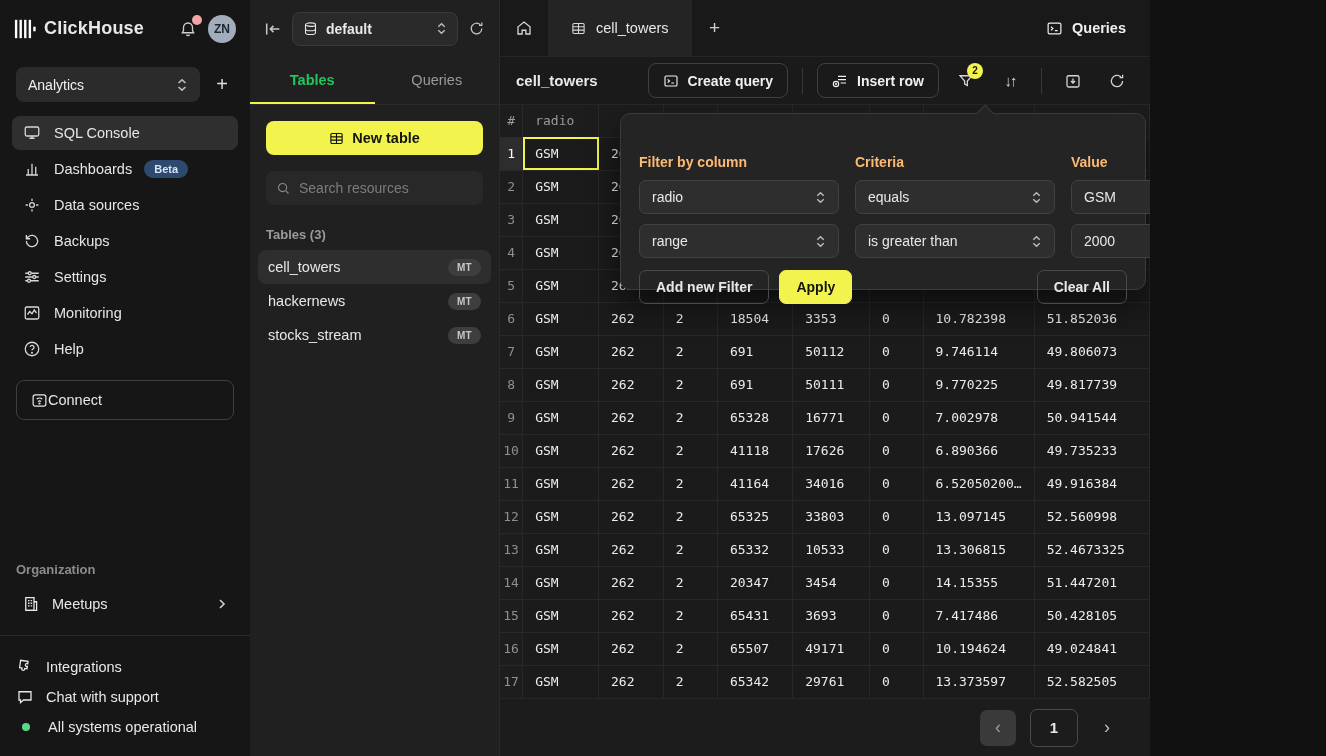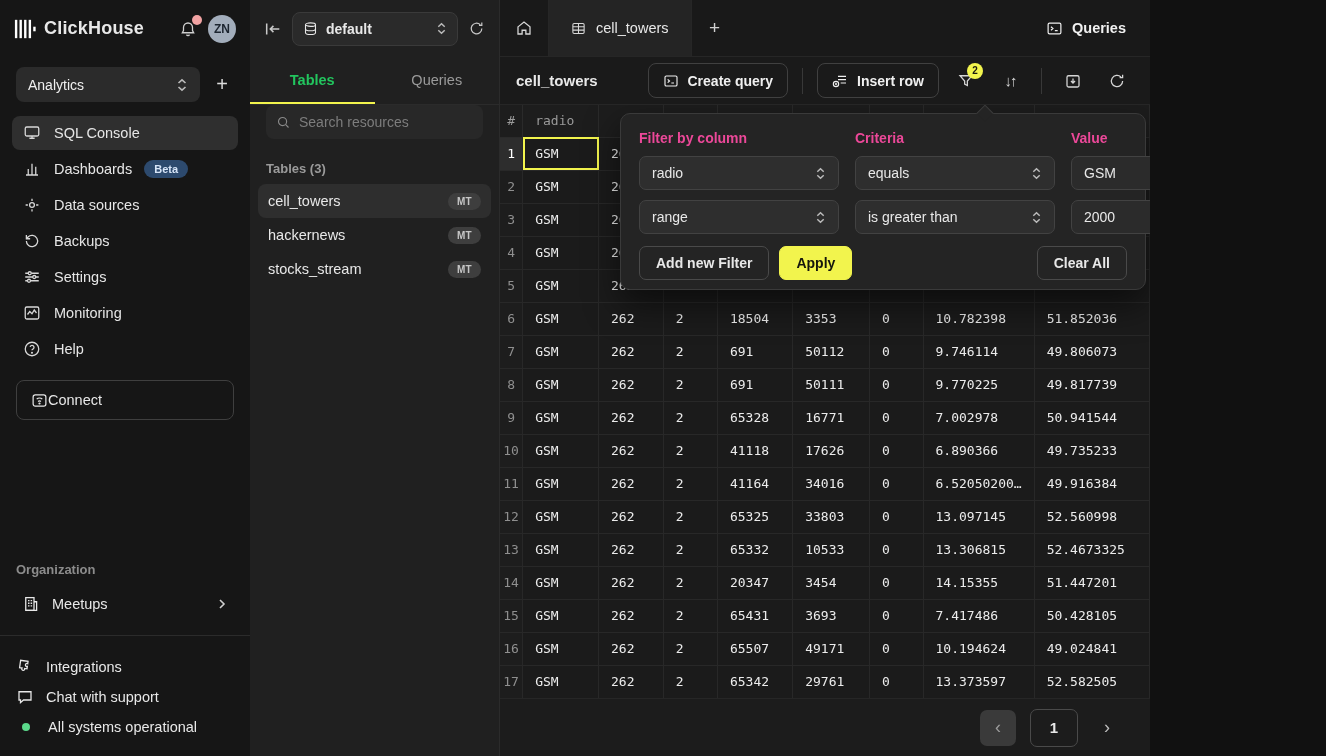--- a/index.html
+++ b/index.html
@@ -77,21 +77,21 @@
   .grid th:first-child { border-left:none; text-align:center; padding:0; }
   .grid td { height:33px; padding:0 12px; border:1px solid #282828; color:#ececec; white-space:nowrap; overflow:hidden; background:#1b1b1b; }
   .grid td.rownum { text-align:center; color:#8f8f8f; padding:0; border-left:none; background:#1d1d1d; }
   .grid td.rownum.hot { background:#2d2d2d; color:#fff; }
   .grid td.selcell { outline:2px solid #f2f44d; outline-offset:-2px; }
 
   
   .filter-pop { position:absolute; left:120px; right:4px; top:8px; height:177px; background:#242424; border:1px solid #3a3a3a; border-radius:10px; box-shadow:0 14px 34px rgba(0,0,0,.55); padding:16px 18px; z-index:5; }
   .filter-caret { position:absolute; top:-7px; right:154px; width:12px; height:12px; background:#242424; border-left:1px solid #3a3a3a; border-top:1px solid #3a3a3a; transform:rotate(45deg); }
   .fp-grid { display:grid; grid-template-columns:200px 200px 190px 28px; column-gap:16px; row-gap:10px; align-items:center; }
-  .fp-head { font-size:14px; font-weight:700; color:#ec4899; }
+  .fp-head { font-size:14px; font-weight:700; color:#fdba74;margin-top:24px; }
   .fp-select { height:34px; background:#2e2e2e; border:1px solid #424242; border-radius:7px; display:flex; align-items:center; padding:0 12px; font-size:14px; cursor:pointer; }
   .fp-select .grow { flex:1; }
   .fp-input { height:34px; background:#2b2b2b; border:1px solid #424242; border-radius:7px; display:flex; align-items:center; padding:0 12px; font-size:14px; }
   .fp-x { width:28px; height:28px; display:flex; align-items:center; justify-content:center; color:#cfcfcf; font-size:13px; cursor:pointer; }
   .fp-actions { display:flex; align-items:center; gap:10px; margin-top:12px; }
   .fp-btn { height:34px; border:1px solid #4a4a4a; border-radius:7px; padding:0 16px; display:flex; align-items:center; font-size:14px; font-weight:600; cursor:pointer; }
   .fp-apply { background:#f2f44d; color:#15150c; border-color:#f2f44d; }
   .fp-actions .grow { flex:1; }
 
   
@@ -299,20 +299,29 @@
             <path d="M19.5 3.5v4h-4"></path>
           </svg>
         </span>
     </div>
 
     <div class="exp-tabs">
       <div class="exp-tab active">Tables</div>
       <div class="exp-tab">Queries</div>
     </div>
 
+    <div class="new-table-btn">
+      <span>
+          <svg width="15" height="15" viewBox="0 0 24 24" fill="none" stroke="#14140d" stroke-width="1.8">
+            <rect x="3" y="4" width="18" height="16" rx="2"></rect>
+            <path d="M3 9.3h18M3 14.6h18M12 4v16"></path>
+          </svg>
+        </span>
+      <span>New table</span>
+    </div>
 
     <div class="search-box">
       <span>
           <svg width="15" height="15" viewBox="0 0 24 24" fill="none" stroke="#8a8a8a" stroke-width="1.8">
             <circle cx="10.5" cy="10.5" r="6.5"></circle>
             <path d="M15.5 15.5 20 20"></path>
           </svg>
         </span>
       <input placeholder="Search resources" style="">
     </div>

